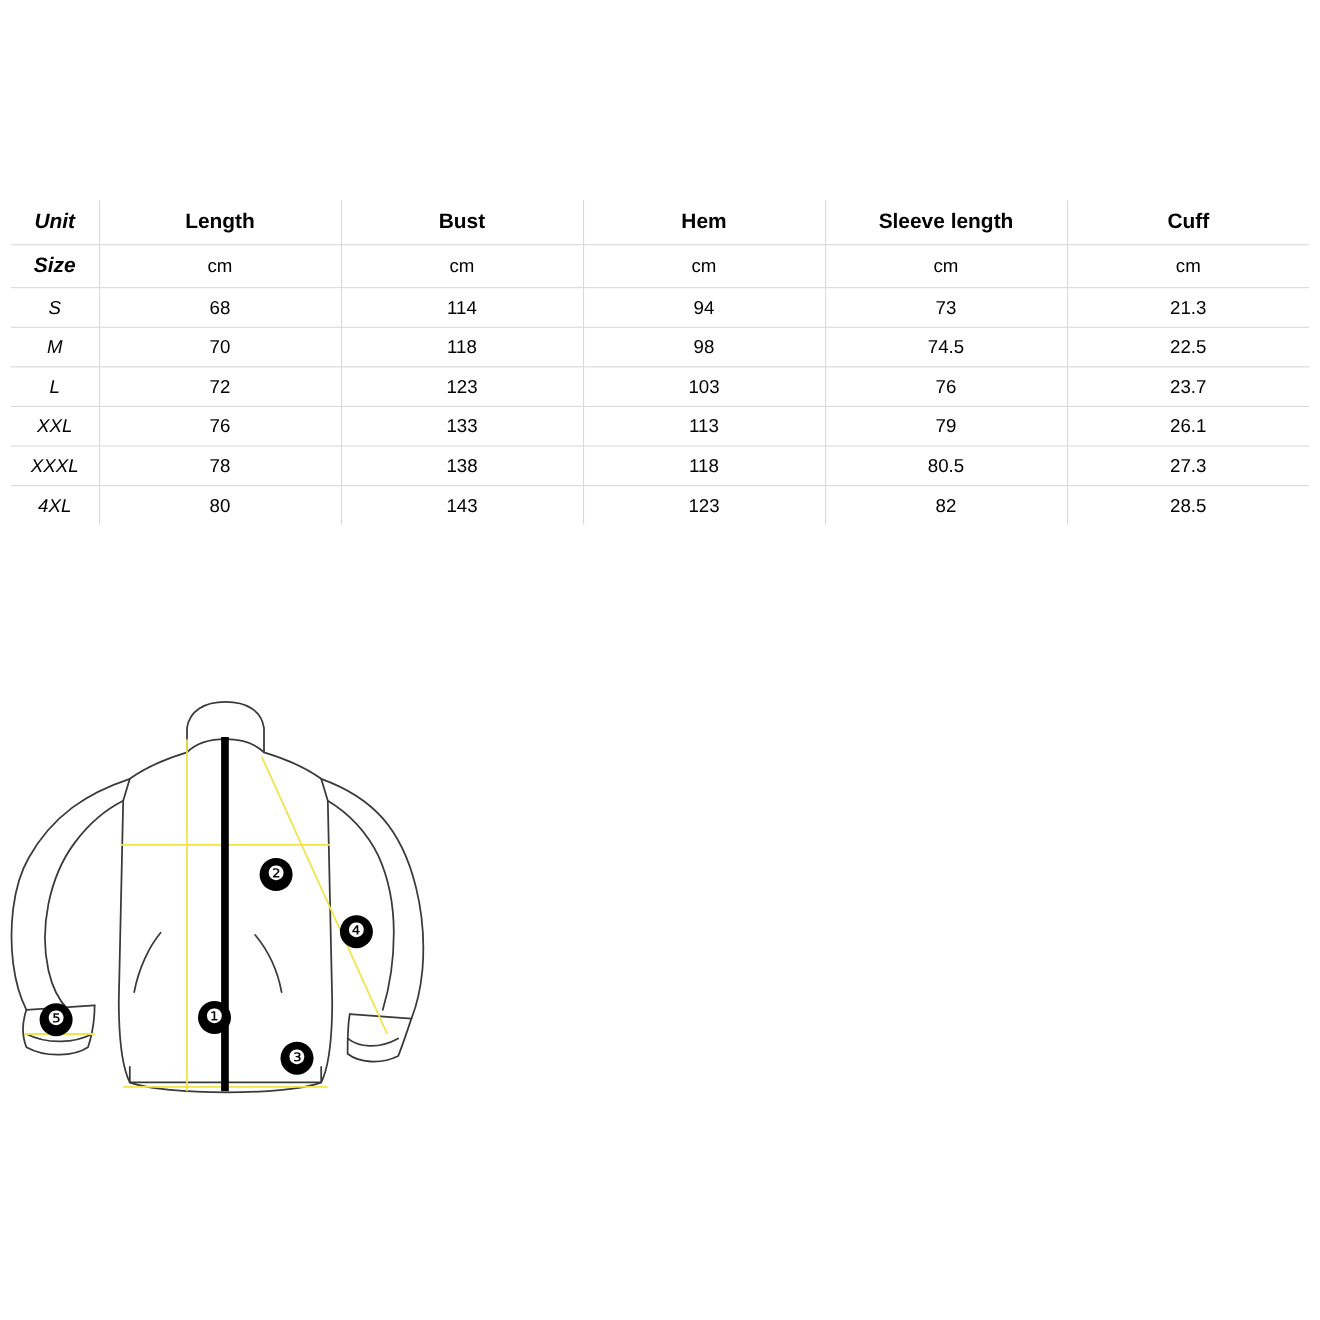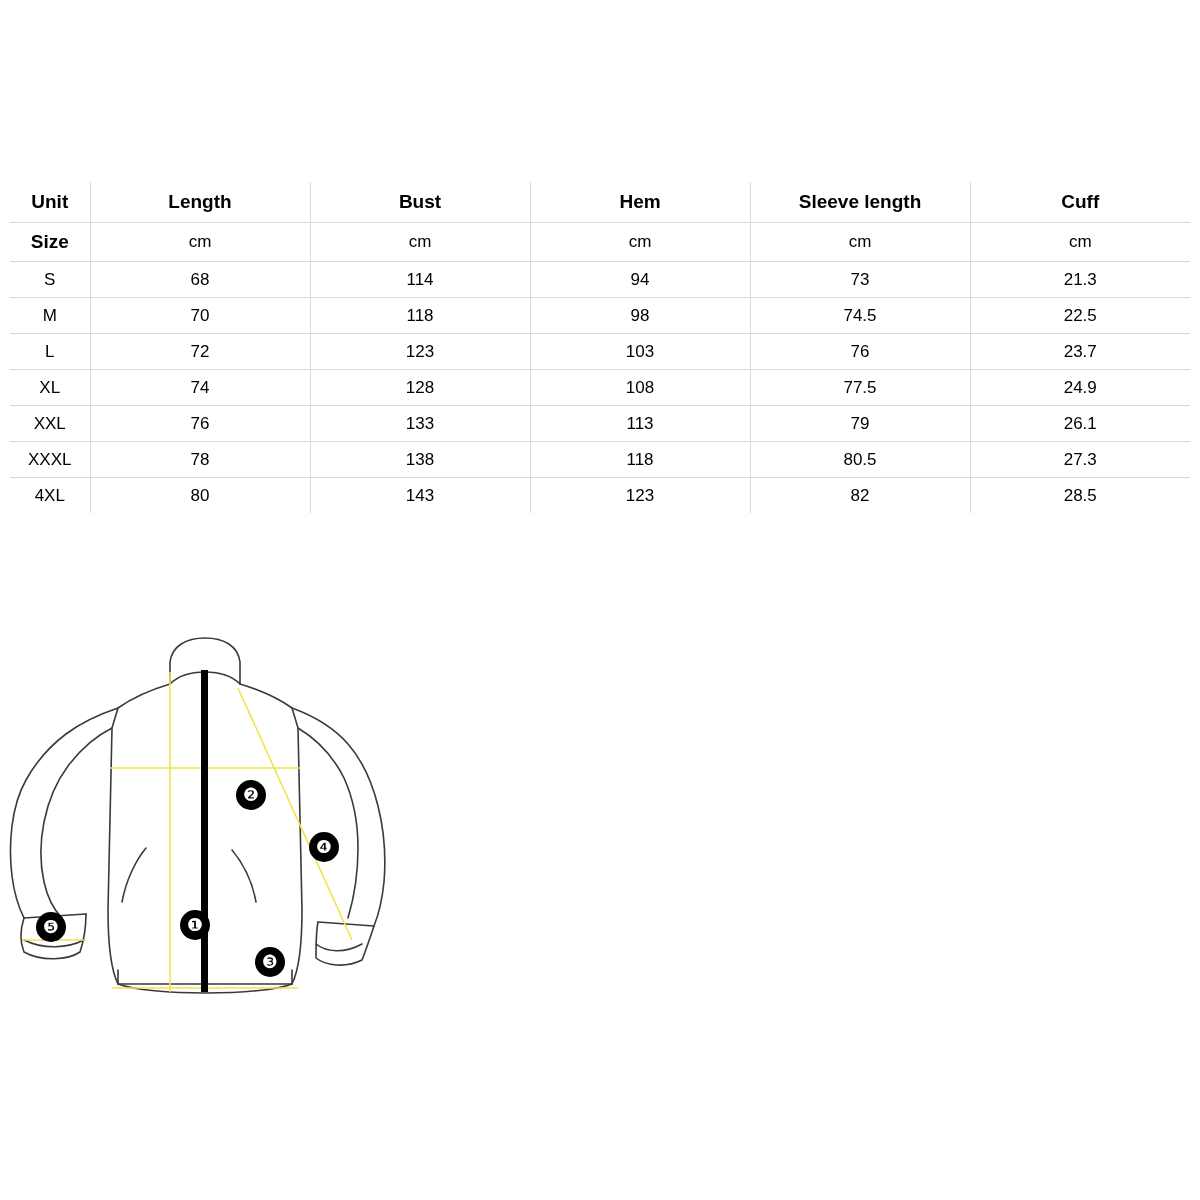--- a/index.html
+++ b/index.html
@@ -52,21 +52,21 @@
     font-weight: bold;
     font-size: 19px;
   }
   .size-table col.c0 { width: 80px; }
   .size-table col.c1 { width: 220px; }
   .size-table col.c2 { width: 220px; }
   .size-table col.c3 { width: 220px; }
   .size-table col.c4 { width: 220px; }
   .size-table col.c5 { width: 220px; }
   
-  .size-table td:first-child, .size-table th:first-child { border-left: none; }
+  .size-table td:first-child, .size-table th:first-child { border-left: none; font-style: italic; }
   .size-table td:last-child, .size-table th:last-child { border-right: none; }
   .size-table tr:first-child td, .size-table tr:first-child th { border-top: none; }
   .size-table tr:last-child td { border-bottom: none; }
 
   .note {
     position: absolute;
     left: 10px;
     top: 578px;
     font-size: 16px;
     color: #1a1a1a;
@@ -141,28 +141,20 @@
       </tr>
       <tr>
         <td>L</td>
         <td>72</td>
         <td>123</td>
         <td>103</td>
         <td>76</td>
         <td>23.7</td>
       </tr>
       <tr>
-        <td>XL</td>
-        <td>74</td>
-        <td>128</td>
-        <td>108</td>
-        <td>77.5</td>
-        <td>24.9</td>
-      </tr>
-      <tr>
         <td>XXL</td>
         <td>76</td>
         <td>133</td>
         <td>113</td>
         <td>79</td>
         <td>26.1</td>
       </tr>
       <tr>
         <td>XXXL</td>
         <td>78</td>

